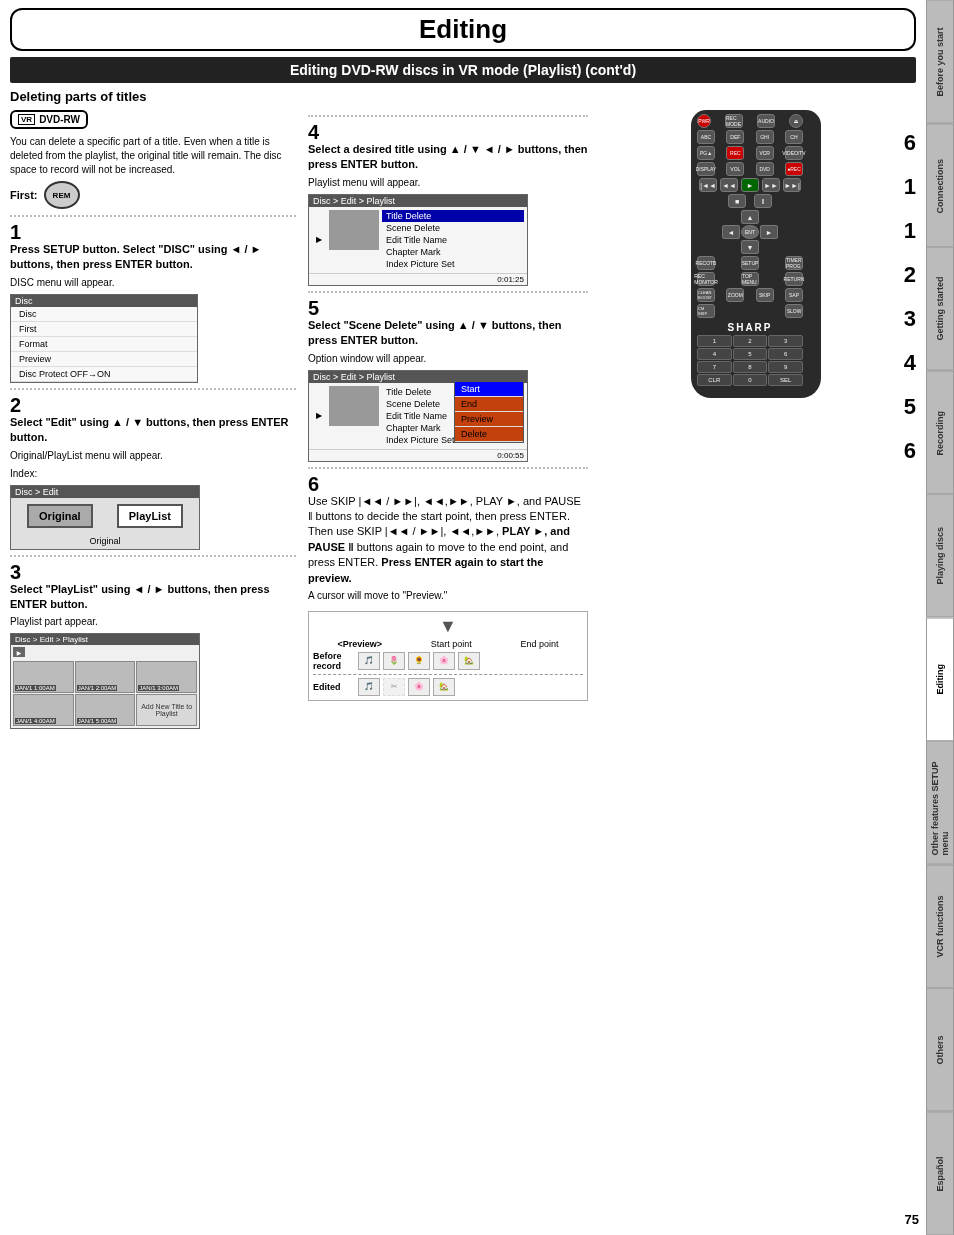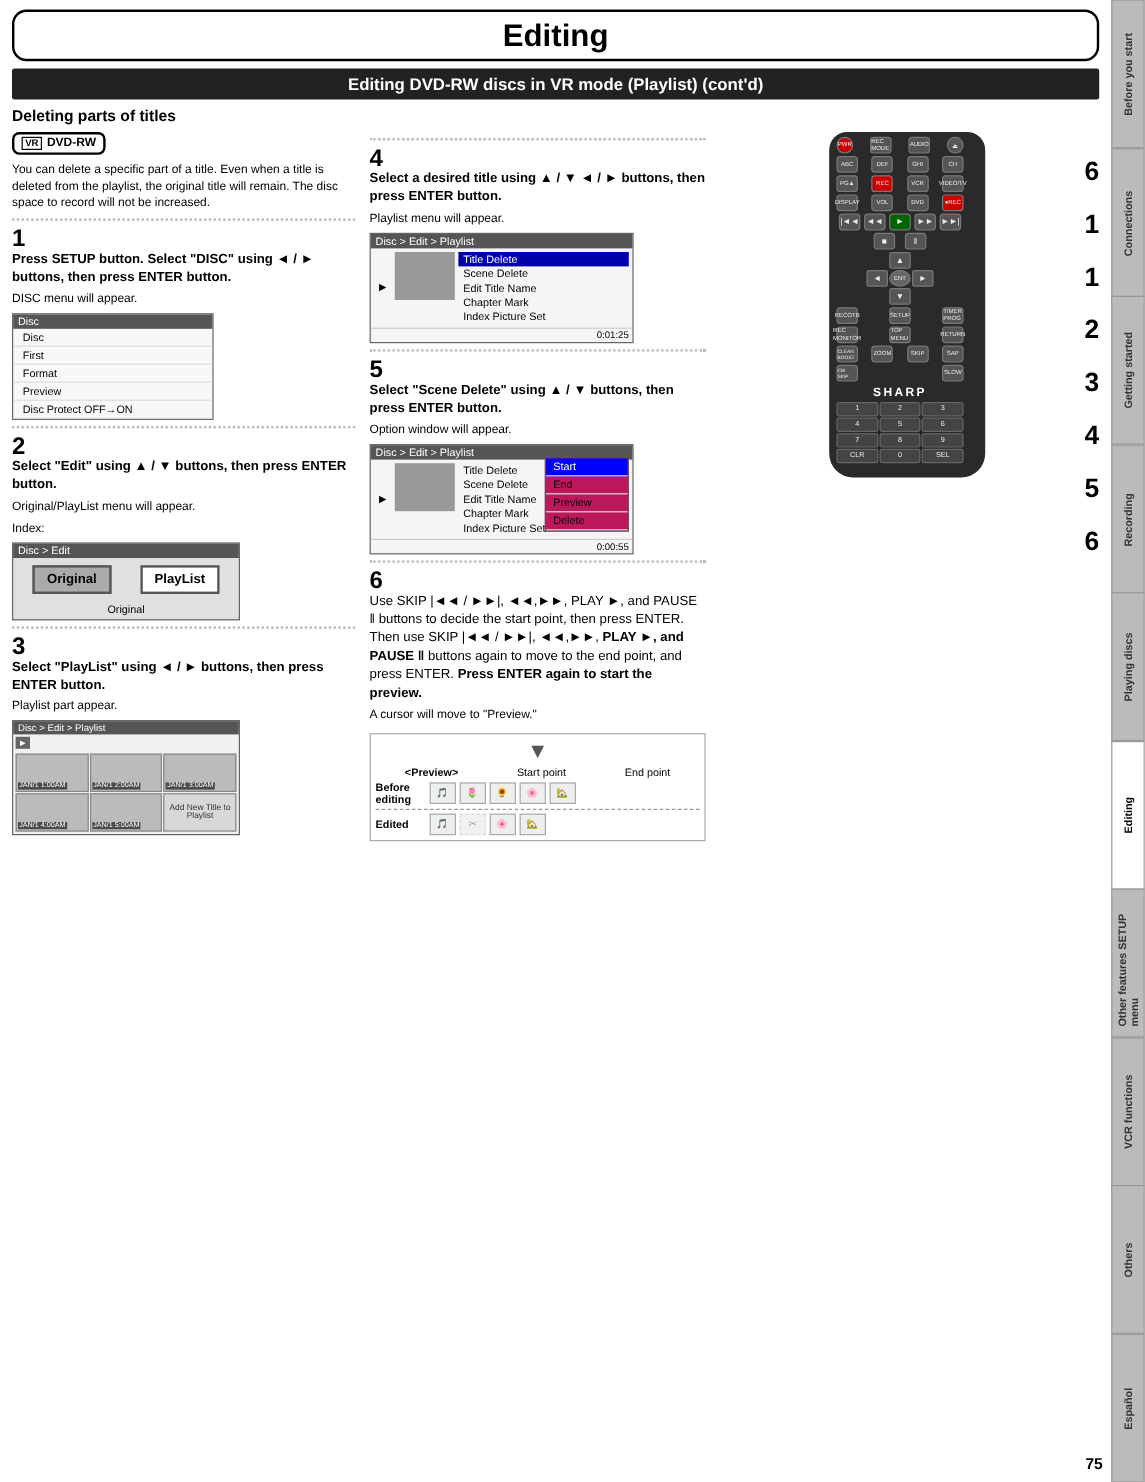--- a/index.html
+++ b/index.html
@@ -172,21 +172,21 @@
 
     .step-block {
       margin-bottom: 4px;
     }
 
     
     .disc-screen {
       border: 1px solid #666;
       background: #f8f8f8;
       margin: 4px 0;
-      width: 168px;
+      width: 188px;
     }
     .disc-screen-title {
       background: #555;
       color: #fff;
       padding: 1px 4px;
       font-size: 9px;
     }
     .disc-screen-item {
       padding: 2px 8px;
       font-size: 9px;
@@ -273,21 +273,21 @@
       text-align: center;
     }
     .ptcell-time {
       background: rgba(0,0,0,0.6);
       color: #fff;
       font-size: 6px;
       padding: 0 1px;
     }
     .popup-menu {
       border: 1px solid #555;
-      background: #be185d;
+      background: #c2410c;
       font-size: 9px;
       position: absolute;
       right: 0;
       top: -5px;
       width: 70px;
       z-index: 10;
     }
     .popup-item {
       padding: 2px 6px;
       border-bottom: 1px solid #ddd;
@@ -443,20 +443,26 @@
       
       <div class="dvd-badge">
         <span class="vr-text">VR</span>
         <span class="dvd-text">DVD-RW</span>
       </div>
 
       
       <div class="normal-text">You can delete a specific part of a title. Even when a title is deleted from the playlist, the original title will remain. The disc space to record will not be increased.</div>
 
       
+      <div style="display:flex;align-items:center;gap:6px;margin-bottom:6px;">
+        <b>First:</b>
+        <div style="width:36px;height:28px;border:2px solid #333;border-radius:50%;background:#ccc;display:flex;align-items:center;justify-content:center;">
+          <span style="font-size:8px;font-weight:bold;">REM</span>
+        </div>
+      </div>
 
       
       <hr class="dotted-sep">
       <div class="step-block">
         <div class="step-num">1</div>
         <div class="step-text">
           <b>Press SETUP button. Select "DISC" using ◄ / ► buttons, then press ENTER button.</b>
         </div>
         <div class="normal-text">DISC menu will appear.</div>
 
@@ -606,21 +612,21 @@
             <span style="font-size:18px;color:#555;">▼</span>
           </div>
 
           <div style="display:flex;justify-content:space-around;font-size:9px;margin-bottom:2px;">
             <span style="font-weight:bold;">&lt;Preview&gt;</span>
             <span>Start point</span>
             <span>End point</span>
           </div>
 
           <div style="display:flex;align-items:center;gap:3px;margin-bottom:3px;">
-            <span style="width:42px;font-size:9px;font-weight:bold;">Before editing</span>
+            <span style="width:42px;font-size:9px;font-weight:bold;">Before record</span>
 
             <div style="display:flex;gap:3px;">
               <div style="width:22px;height:18px;border:1px solid #aaa;background:#eee;display:flex;align-items:center;justify-content:center;font-size:8px;">🎵</div>
               <div style="width:22px;height:18px;border:1px solid #aaa;background:#eee;display:flex;align-items:center;justify-content:center;font-size:8px;">🌷</div>
               <div style="width:22px;height:18px;border:1px solid #aaa;background:#eee;display:flex;align-items:center;justify-content:center;font-size:8px;">🌻</div>
               <div style="width:22px;height:18px;border:1px solid #aaa;background:#eee;display:flex;align-items:center;justify-content:center;font-size:8px;">🌸</div>
               <div style="width:22px;height:18px;border:1px solid #aaa;background:#eee;display:flex;align-items:center;justify-content:center;font-size:8px;">🏡</div>
             </div>
           </div>
 

